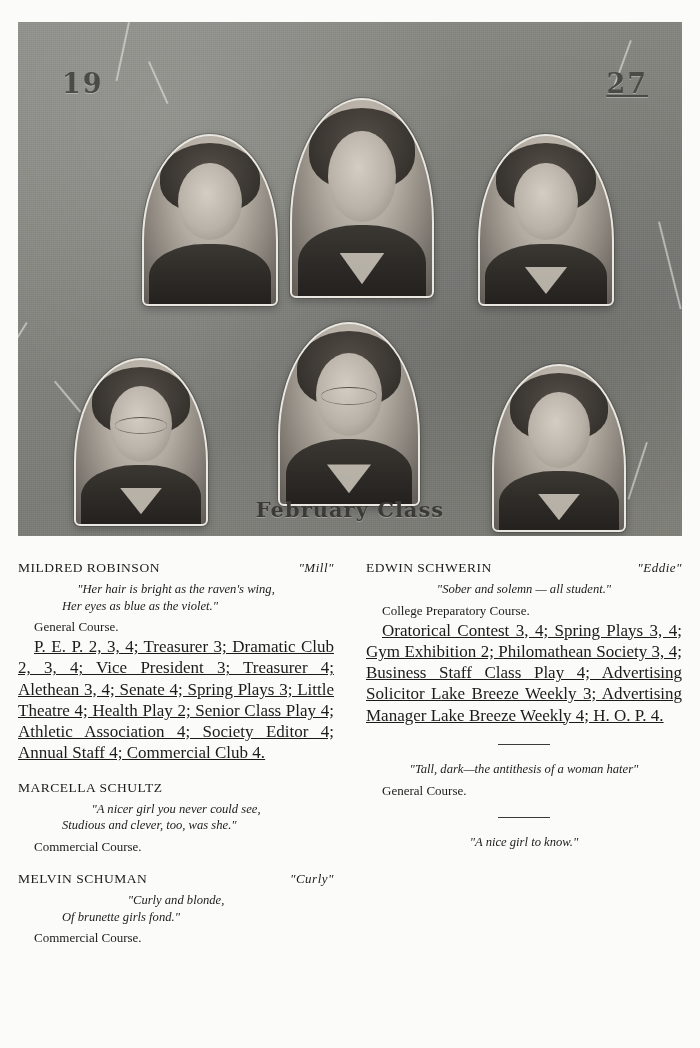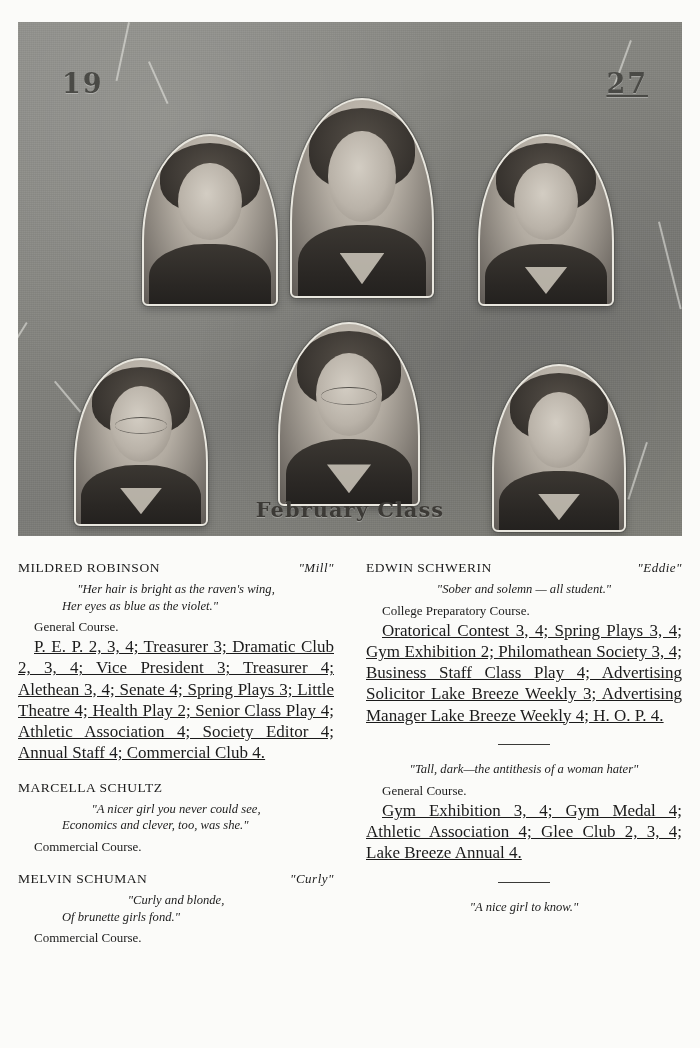--- a/index.html
+++ b/index.html
@@ -278,21 +278,21 @@
         <div class="acts">P. E. P. 2, 3, 4; Treasurer 3; Dramatic Club 2, 3, 4; Vice President 3; Treasurer 4; Alethean 3, 4; Senate 4; Spring Plays 3; Little Theatre 4; Health Play 2; Senior Class Play 4; Athletic Association 4; Society Editor 4; Annual Staff 4; Commercial Club 4.</div>
       </div>
 
       <div class="entry">
         <div class="entry-head">
           <span class="entry-name">MARCELLA SCHULTZ</span>
           <span class="entry-nick"></span>
         </div>
         <div class="quote">
           <span>"A nicer girl you never could see,</span>
-          <span class="l2">Economics and clever, too, was she."</span>
+          <span class="l2">Studious and clever, too, was she."</span>
         </div>
         <div class="course">Commercial Course.</div>
       </div>
 
       <div class="entry">
         <div class="entry-head">
           <span class="entry-name">MELVIN SCHUMAN</span>
           <span class="entry-nick">"Curly"</span>
         </div>
         <div class="quote">
@@ -318,21 +318,20 @@
         <div class="acts">Oratorical Contest 3, 4; Spring Plays 3, 4; Gym Exhibition 2; Philomathean Society 3, 4; Business Staff Class Play 4; Advertising Solicitor Lake Breeze Weekly 3; Advertising Manager Lake Breeze Weekly 4; H. O. P. 4.</div>
       </div>
 
       <div class="rule"></div>
 
       <div class="entry">
         <div class="quote">
           <span>"Tall, dark—the antithesis of a woman hater"</span>
         </div>
         <div class="course">General Course.</div>
-        <div class="acts">Gym Exhibition 3, 4; Gym Medal 4; Athletic Association 4; Glee Club 2, 3, 4; Lake Breeze Annual 4.</div>
       </div>
 
       <div class="rule"></div>
 
       <div class="entry">
         <div class="quote">
           <span>"A nice girl to know."</span>
         </div>
       </div>
 

